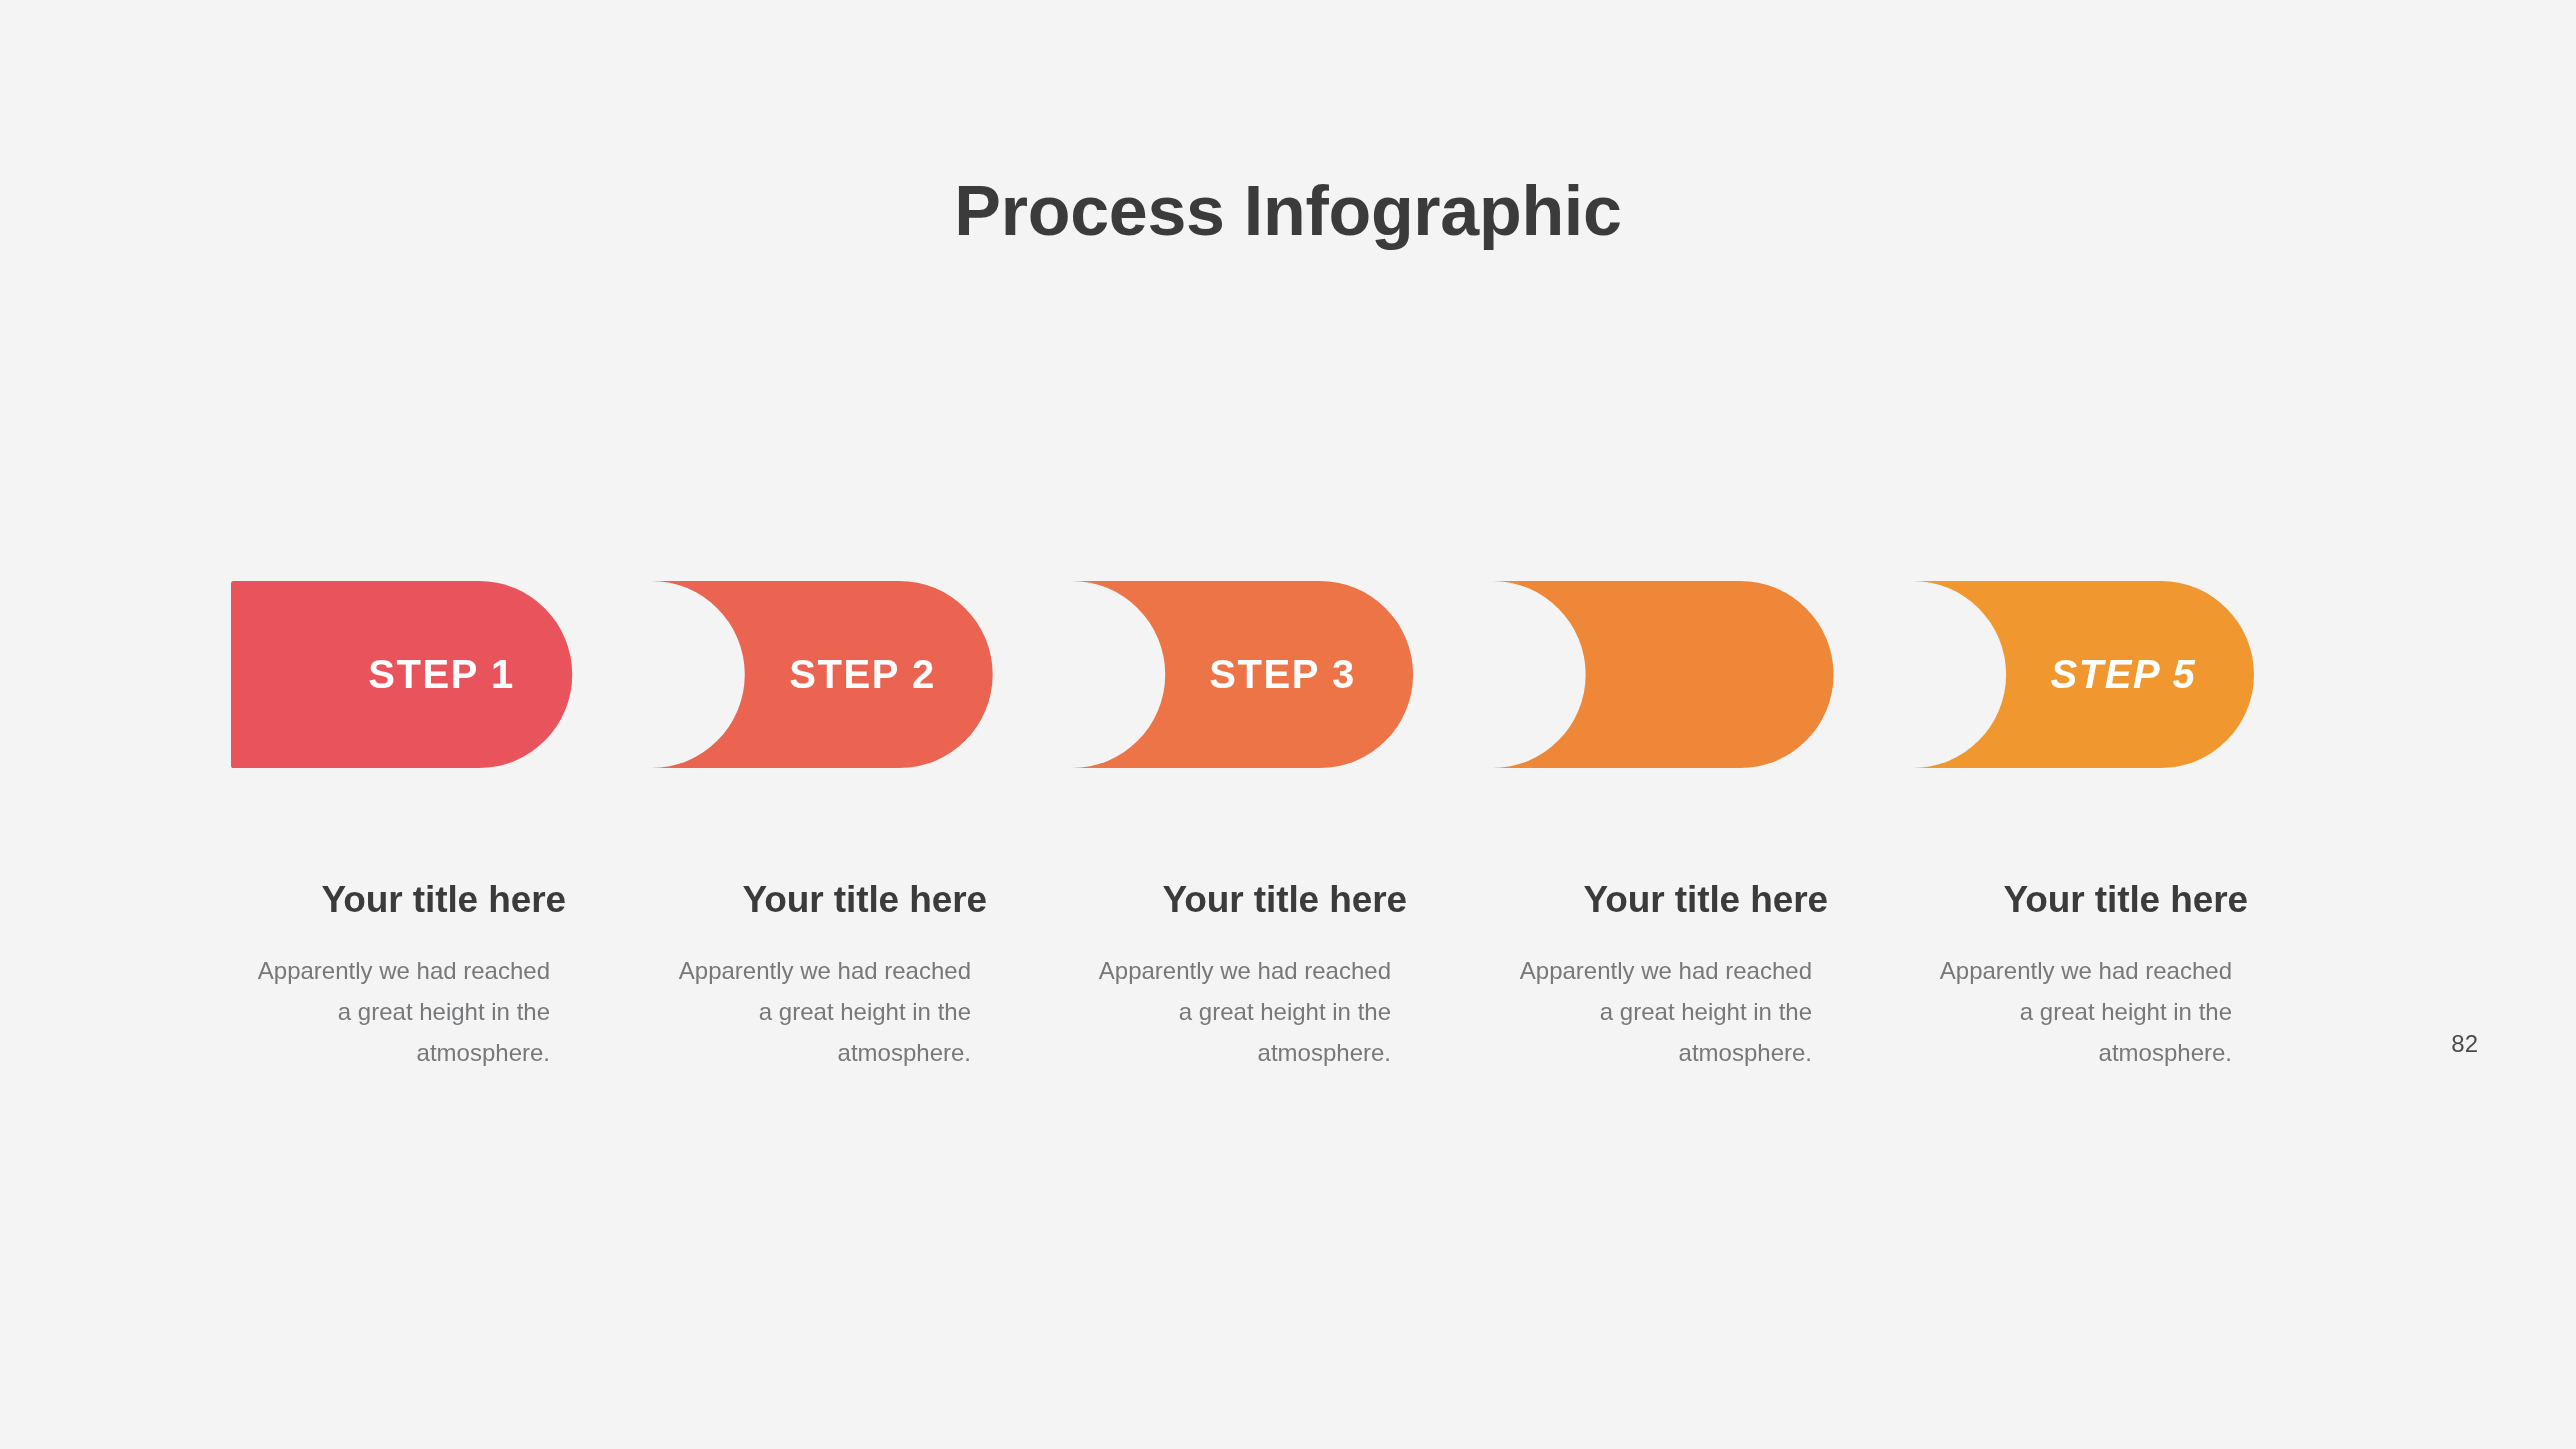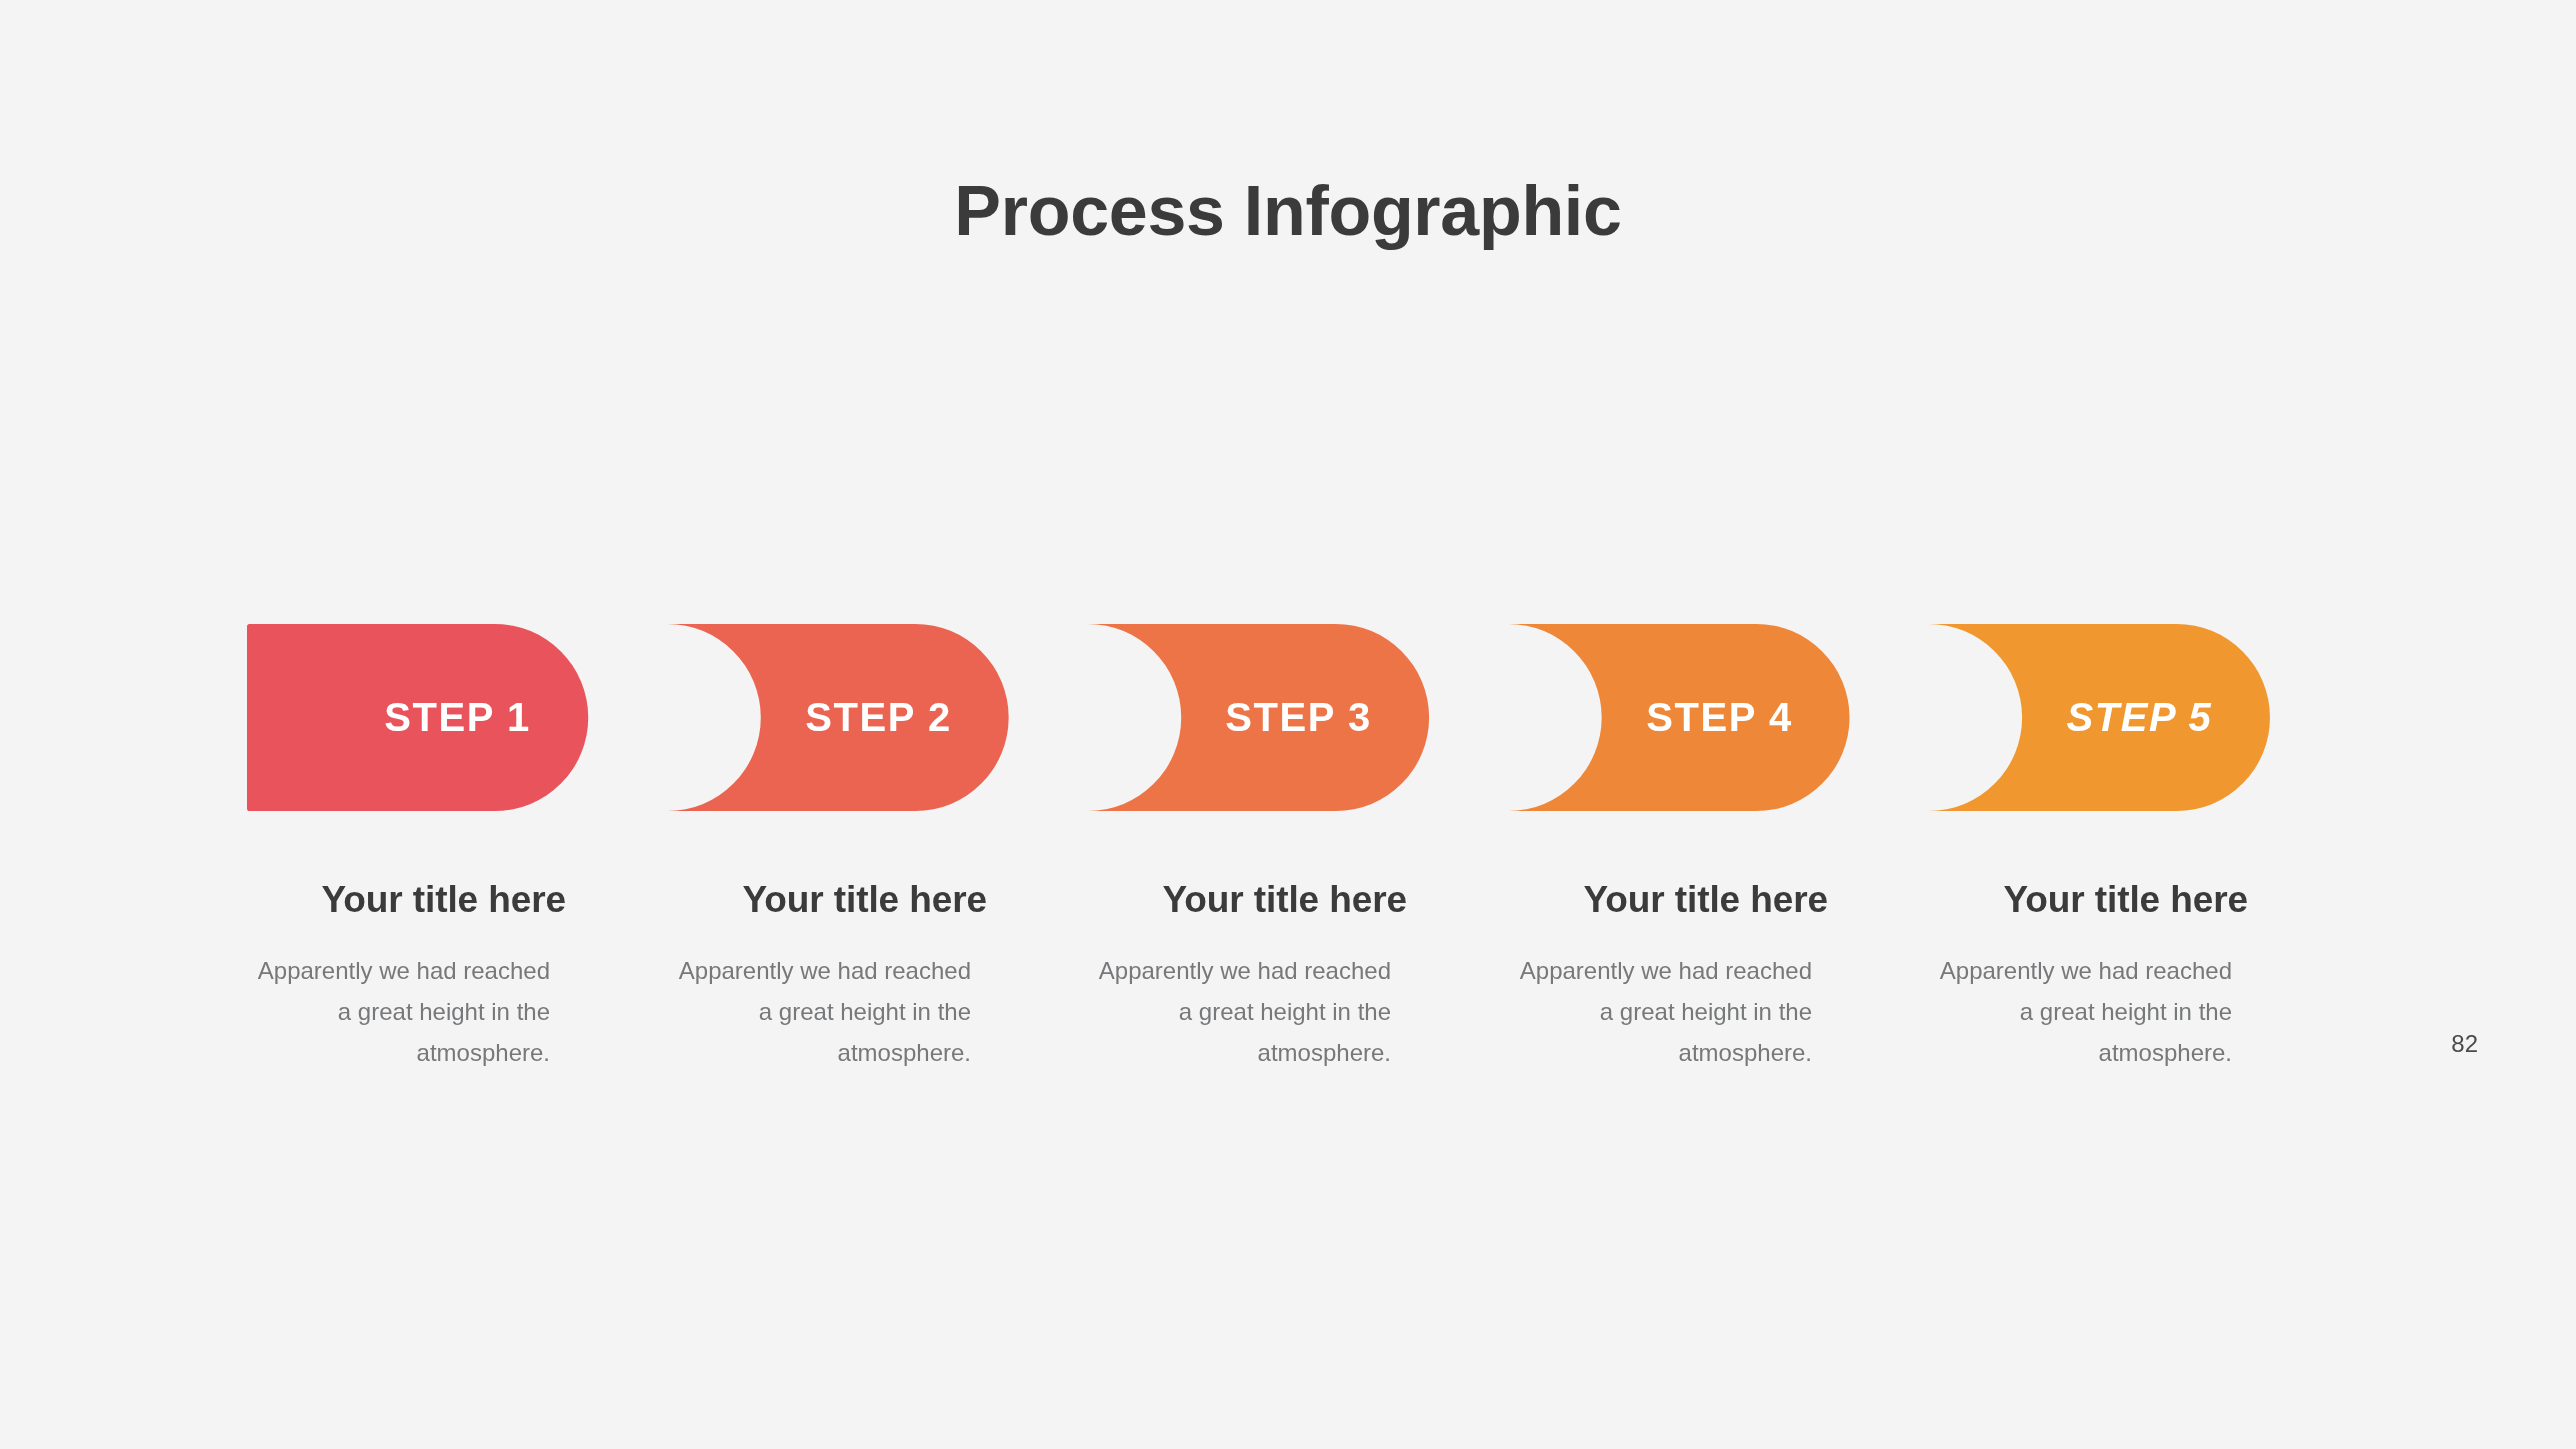--- a/index.html
+++ b/index.html
@@ -37,24 +37,23 @@
     letter-spacing: -0.3px;
     color: #3b3b3b;
     line-height: 1.1;
     white-space: nowrap;
   }
 
   
   .steps-band {
     position: absolute;
     left: 231px;
-    top: 624px;
+    top: 581px;
     width: 2126px;
     height: 187px;
-    margin-left: 16px;
   }
   .steps-svg {
     display: block;
     width: 2126px;
     height: 187px;
     overflow: visible;
   }
 
   .step-labels {
     position: absolute;
@@ -151,21 +150,20 @@
 
       <path id="shape-1" d="M 653 0 L 1038 0 A 145 145 0 0 1 1038 290 L 653 290 A 145 145 0 0 0 653 0 Z" fill="#eb6451"></path>
 
       <path id="shape-0" d="M 4 0 L 385 0 A 145 145 0 0 1 385 290 L 4 290 A 4 4 0 0 1 0 286 L 0 4 A 4 4 0 0 1 4 0 Z" fill="#e9545c"></path>
     </svg>
 
     <div class="step-labels">
       <div class="step-label s0">STEP 1</div>
       <div class="step-label s1">STEP 2</div>
       <div class="step-label s2">STEP 3</div>
-      <div class="step-label s3">STEP 4</div>
       <div class="step-label s4">STEP 5</div>
     </div>
   </div>
 
   <div class="columns">
 
     <div class="column c0">
       <div class="col-title">Your title here</div>
       <div class="col-body">Apparently we had reached a great height in the atmosphere.</div>
     </div>

